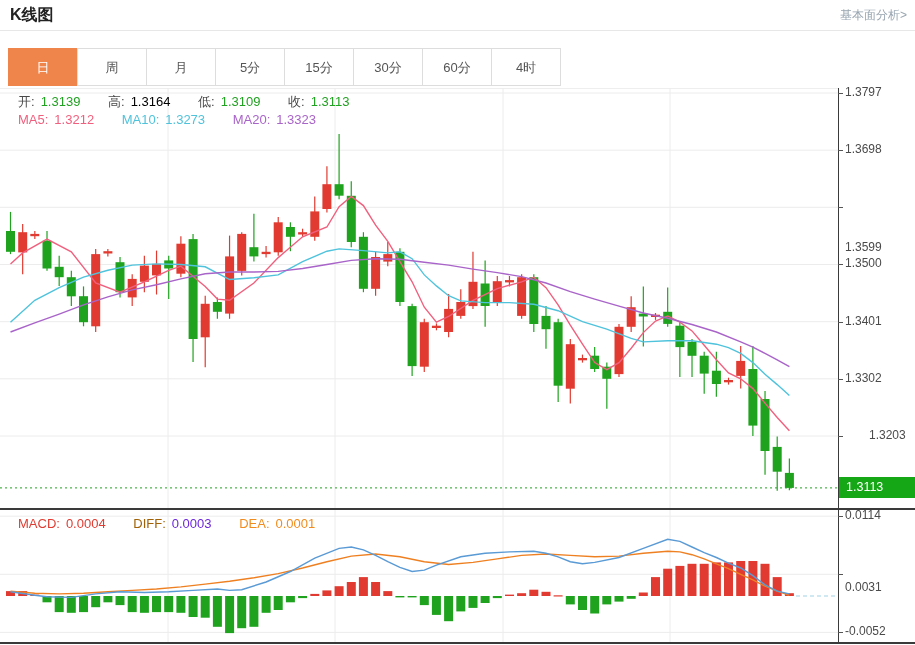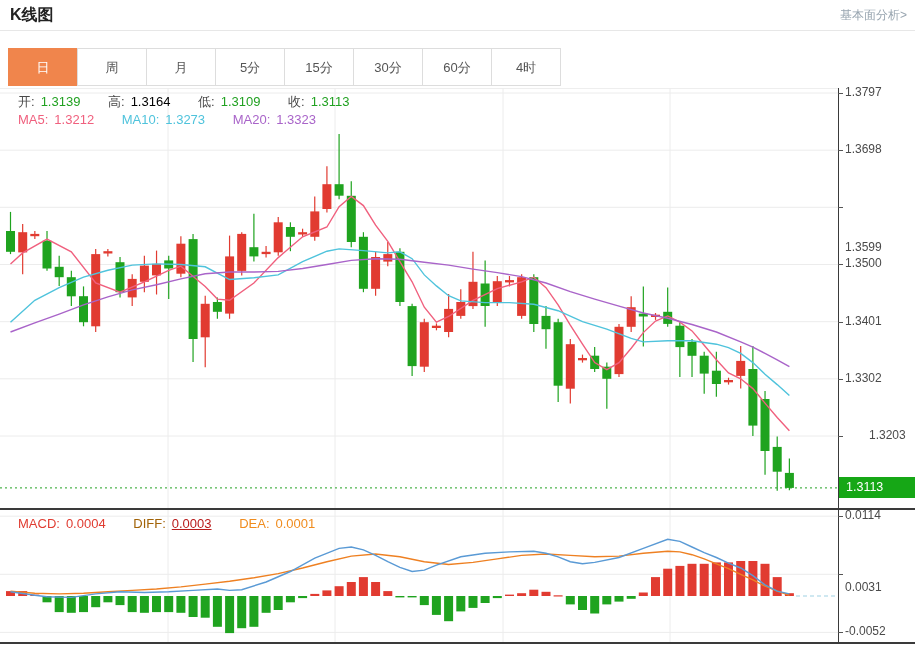--- a/index.html
+++ b/index.html
@@ -288,21 +288,21 @@
   </div>
 
   <div class="info-row" style="top:112px;">
     <span id="ma5l" style="color: rgb(240, 96, 126);">MA5:</span><span id="ma5v" style="color: rgb(240, 96, 126);">1.3212</span><span class="gap"></span>
     <span id="ma10l" style="color: rgb(79, 195, 220);">MA10:</span><span id="ma10v" style="color: rgb(79, 195, 220);">1.3273</span><span class="gap"></span>
     <span id="ma20l" style="color: rgb(169, 100, 201);">MA20:</span><span id="ma20v" style="color: rgb(169, 100, 201);">1.3323</span>
   </div>
 
   <div class="info-row" style="top:516px;">
     <span id="macdl" style="color: rgb(224, 60, 49);">MACD:</span><span id="macdv" style="color: rgb(224, 60, 49);">0.0004</span><span class="gap"></span>
-    <span id="diffl" style="color: #a16207;">DIFF:</span><span id="diffv" style="color: #b91c1c; text-decoration: underline;">0.0003</span><span class="gap"></span>
+    <span id="diffl" style="color: #a16207;">DIFF:</span><span id="diffv" style="color: #6d28d9;">0.0003</span><span class="gap"></span>
     <span id="deal" style="color: rgb(240, 140, 30);">DEA:</span><span id="deav" style="color: rgb(240, 140, 30);">0.0001</span>
   </div>
 
   <div class="panel-sep"></div>
   <div class="panel-bottom"></div>
   <div class="axis-line"></div>
 
   <div id="axis">
       <div class="tickmark" style="top: 93px;"></div>
       <div class="ytick" style="top: 85px;">1.3797</div>

